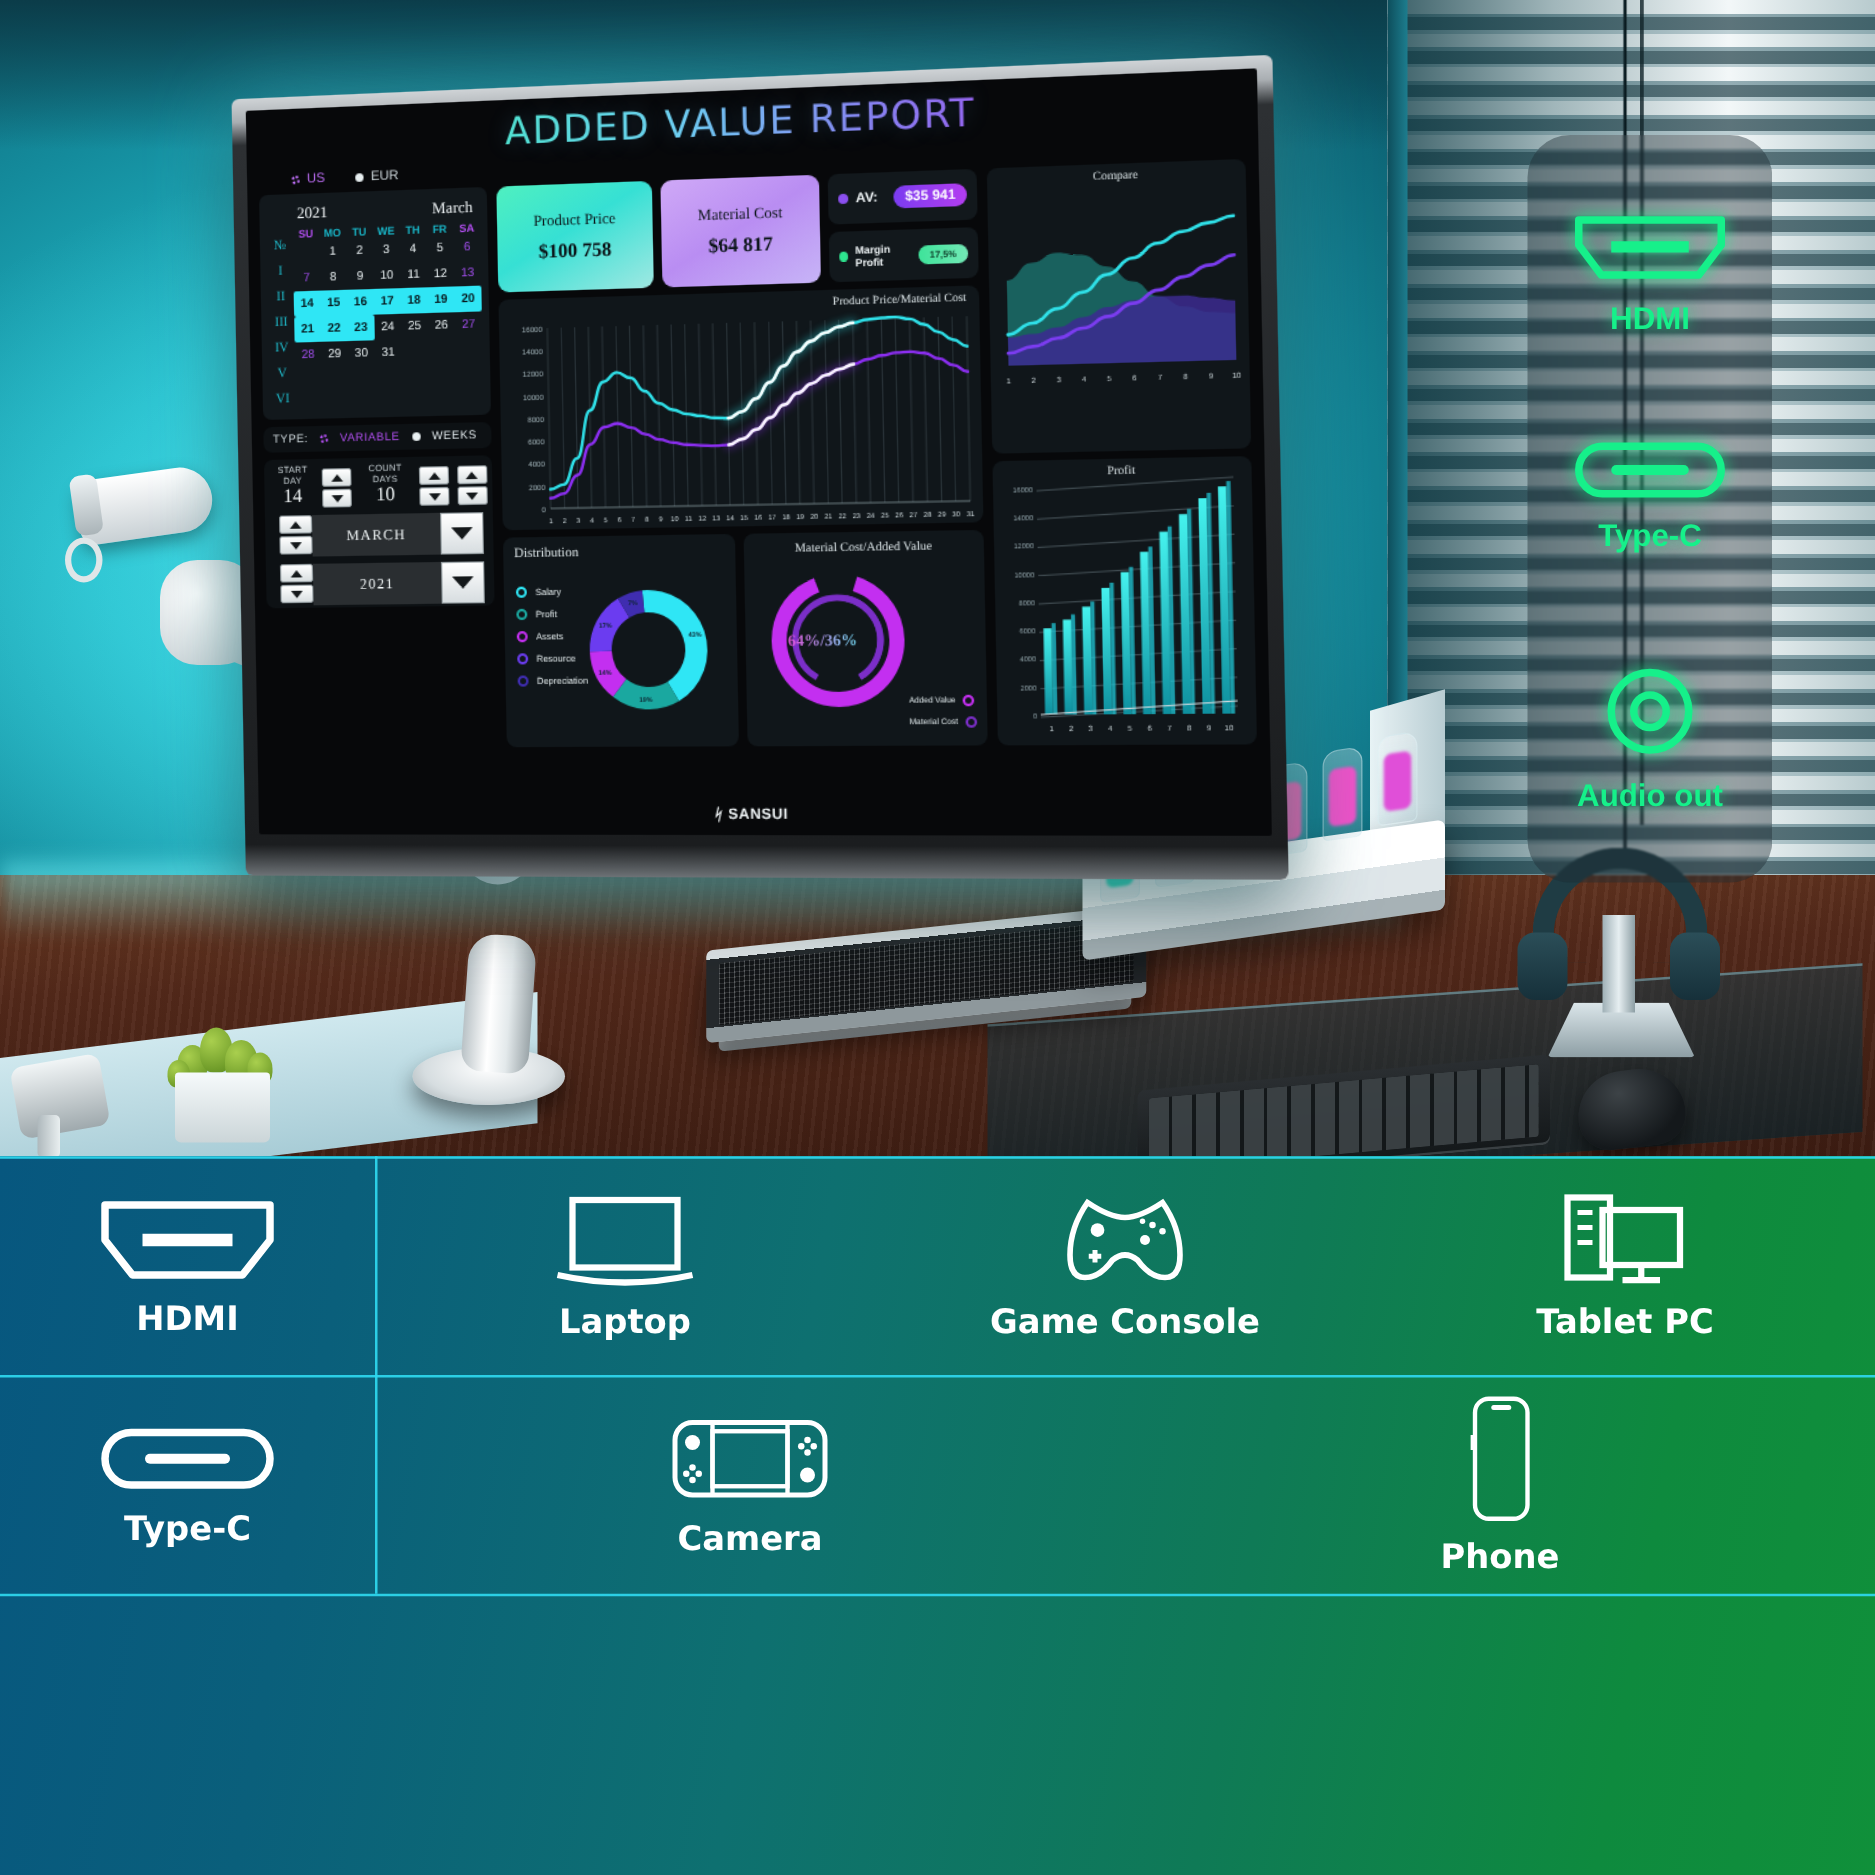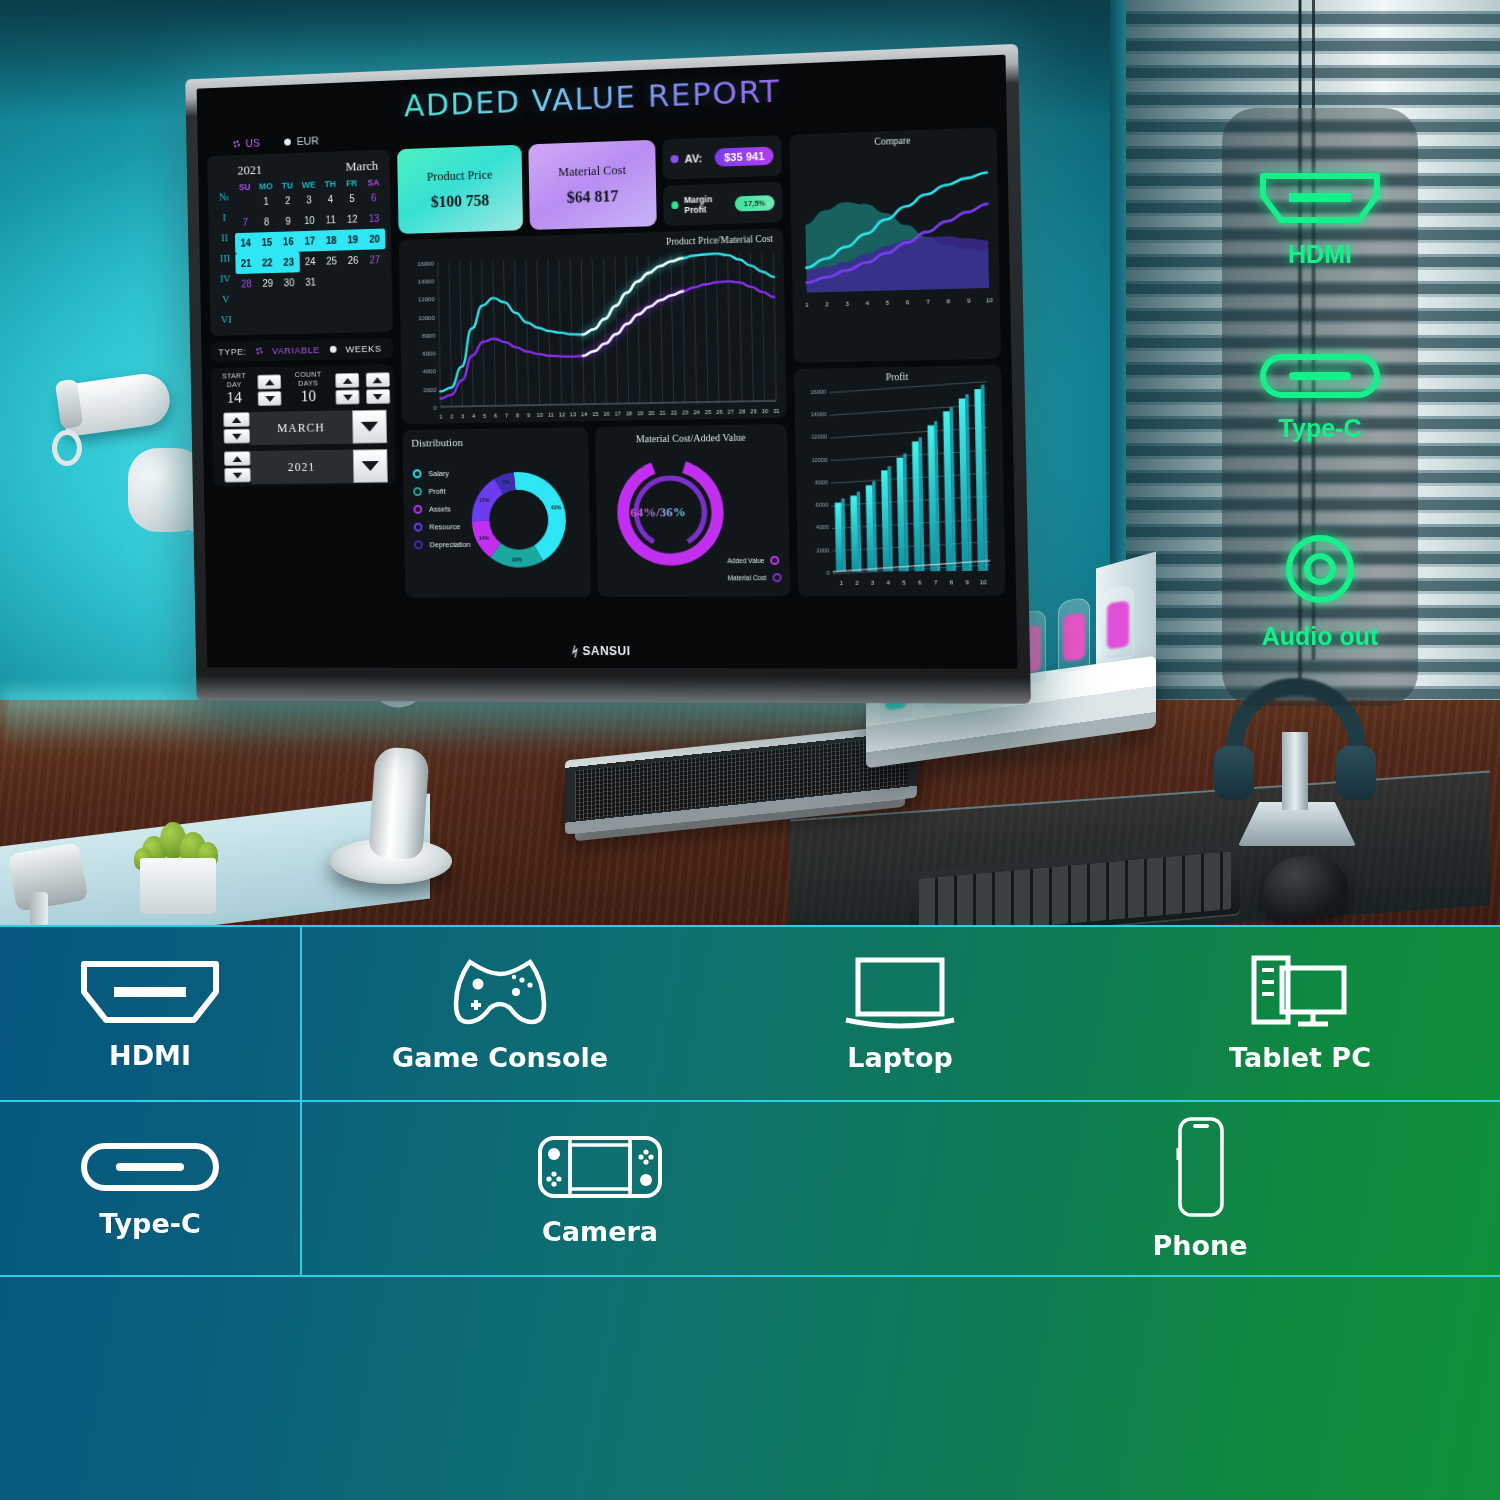--- a/index.html
+++ b/index.html
@@ -845,36 +845,36 @@
     <div class="grid-row">
       <div class="cellbox first">
         <svg width="148" height="76" viewBox="0 0 148 76">
           <path d="M8 10 H140 V38 L118 66 H30 L8 38 Z" fill="none" stroke="#fff" stroke-width="6" stroke-linejoin="round"></path>
           <rect x="38" y="33" width="72" height="10" fill="#fff"></rect>
         </svg>
         <div class="cell-lbl">HDMI</div>
       </div>
       <div class="cellbox">
         <svg width="120" height="80" viewBox="0 0 120 80">
+          <rect x="18" y="8" width="84" height="54" fill="none" stroke="#fff" stroke-width="5"></rect>
+          <path d="M6 68 Q60 80 114 68" fill="none" stroke="#fff" stroke-width="5"></path>
+        </svg>
+        <div class="cell-lbl">Laptop</div>
+      </div>
+      <div class="cellbox">
+        <svg width="120" height="80" viewBox="0 0 120 80">
           <path d="M30 10 Q48 22 60 22 Q72 22 90 10 Q104 30 104 52 Q104 70 92 70 Q80 70 70 56 Q60 48 50 56 Q40 70 28 70 Q16 70 16 52 Q16 30 30 10 Z" fill="none" stroke="#fff" stroke-width="4.5"></path>
           <circle cx="38" cy="32" r="5.5" fill="#fff"></circle>
           <circle cx="76" cy="40" r="4" fill="#fff"></circle>
           <path d="M36 48 v10 M31 53 h10" stroke="#fff" stroke-width="4"></path>
           <circle cx="82" cy="28" r="2.6" fill="#fff"></circle>
             <circle cx="90" cy="33" r="2.6" fill="#fff"></circle>
           <circle cx="74" cy="25" r="2.2" fill="#fff"></circle>
         </svg>
         <div class="cell-lbl">Game Console</div>
-      </div>
-      <div class="cellbox">
-        <svg width="120" height="80" viewBox="0 0 120 80">
-          <rect x="18" y="8" width="84" height="54" fill="none" stroke="#fff" stroke-width="5"></rect>
-          <path d="M6 68 Q60 80 114 68" fill="none" stroke="#fff" stroke-width="5"></path>
-        </svg>
-        <div class="cell-lbl">Laptop</div>
       </div>
       <div class="cellbox">
         <svg width="120" height="80" viewBox="0 0 120 80">
           <rect x="14" y="6" width="34" height="64" fill="none" stroke="#fff" stroke-width="5"></rect>
           <path d="M22 18 h12 M22 30 h12 M22 42 h12" stroke="#fff" stroke-width="4"></path>
           <rect x="42" y="16" width="62" height="44" fill="none" stroke="#fff" stroke-width="5"></rect>
           <path d="M73 60 v10 M58 72 h30" stroke="#fff" stroke-width="5"></path>
         </svg>
         <div class="cell-lbl">Tablet PC</div>
       </div>

